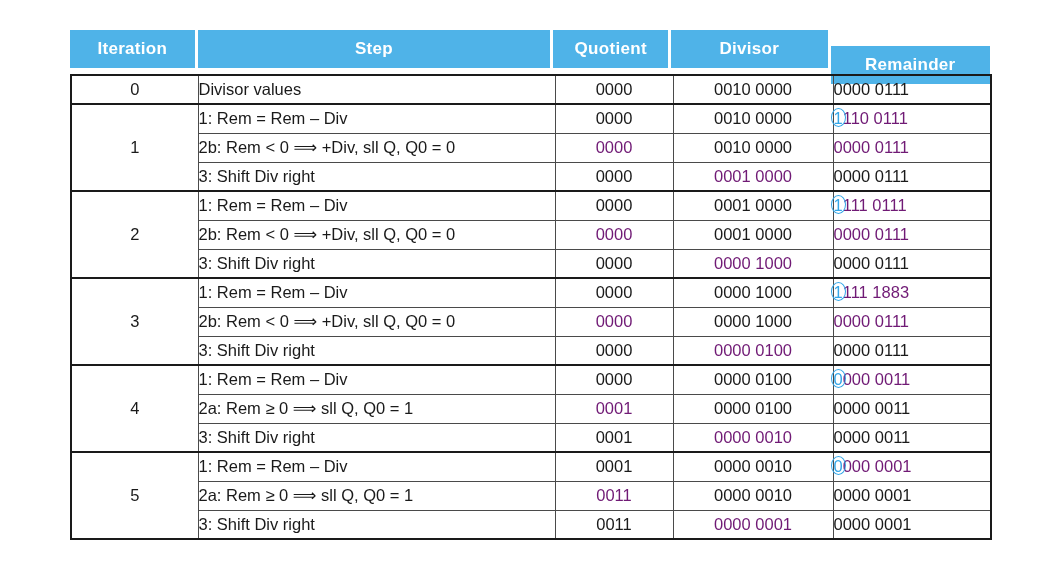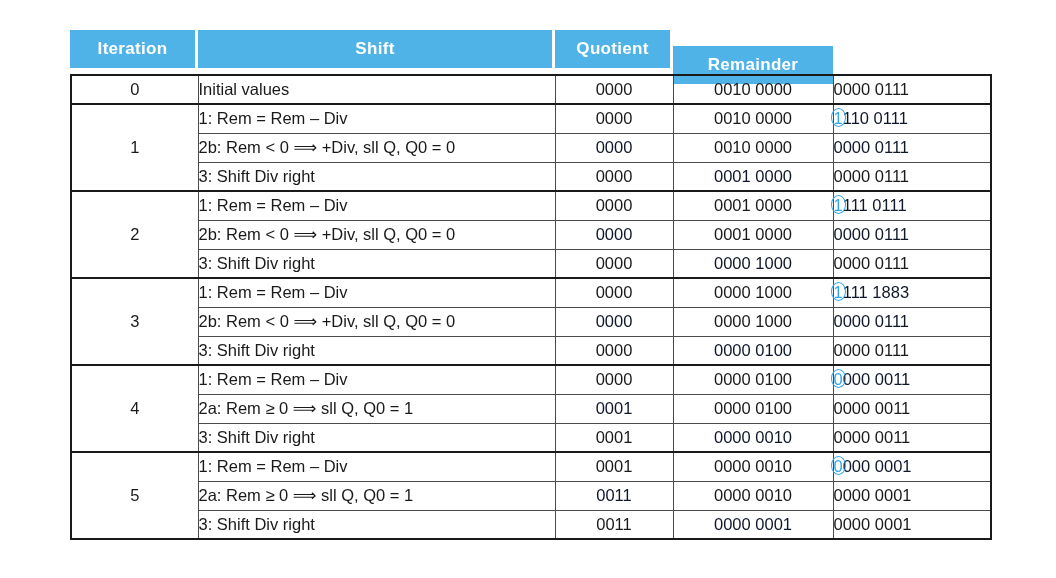--- a/index.html
+++ b/index.html
@@ -97,21 +97,21 @@
     width: 160px;
     text-align: center;
     margin-top: 20px;
   }
   td.c-rem {
     width: 158px;
     text-align: left;
     border-left: 2px solid #1a1a1a;
   }
 
-  .hl { color: #0f172a; }
+  .hl { color: #701a75; }
   .dk { color: #1a1a1a; }
 
   
   .circled {
     position: relative;
     display: inline-block;
     color: #33A6E8;
   }
   .circled::after {
     content: "";
@@ -126,30 +126,31 @@
     pointer-events: none;
   }
 </style>
 </head>
 <body>
 
 <div id="page">
 
   <div class="hdr-row">
     <div class="hdr-cell hdr-iteration">Iteration</div>
-    <div class="hdr-cell hdr-step">Shift</div>
+    <div class="hdr-cell hdr-step">Step</div>
     <div class="hdr-cell hdr-quotient">Quotient</div>
+    <div class="hdr-cell hdr-divisor">Divisor</div>
     <div class="hdr-cell hdr-remainder">Remainder</div>
   </div>
 
   <table class="grid">
     <tbody id="grid-body">
         <tr class="group-start">
           <td class="c-iter" rowspan="1">0</td>
-          <td class="c-step">Initial values</td>
+          <td class="c-step">Divisor values</td>
           <td class="c-quo"><span class="dk">0000</span></td>
           <td class="c-div"><span class="dk">0010 0000</span></td>
           <td class="c-rem"><span class="dk">0000 0111</span></td>
         </tr>
         <tr class="group-start">
           <td class="c-iter" rowspan="3">1</td>
           <td class="c-step">1:  Rem = Rem – Div</td>
           <td class="c-quo"><span class="dk">0000</span></td>
           <td class="c-div"><span class="dk">0010 0000</span></td>
           <td class="c-rem"><span class="circled">1</span><span class="hl">110 0111</span></td>

